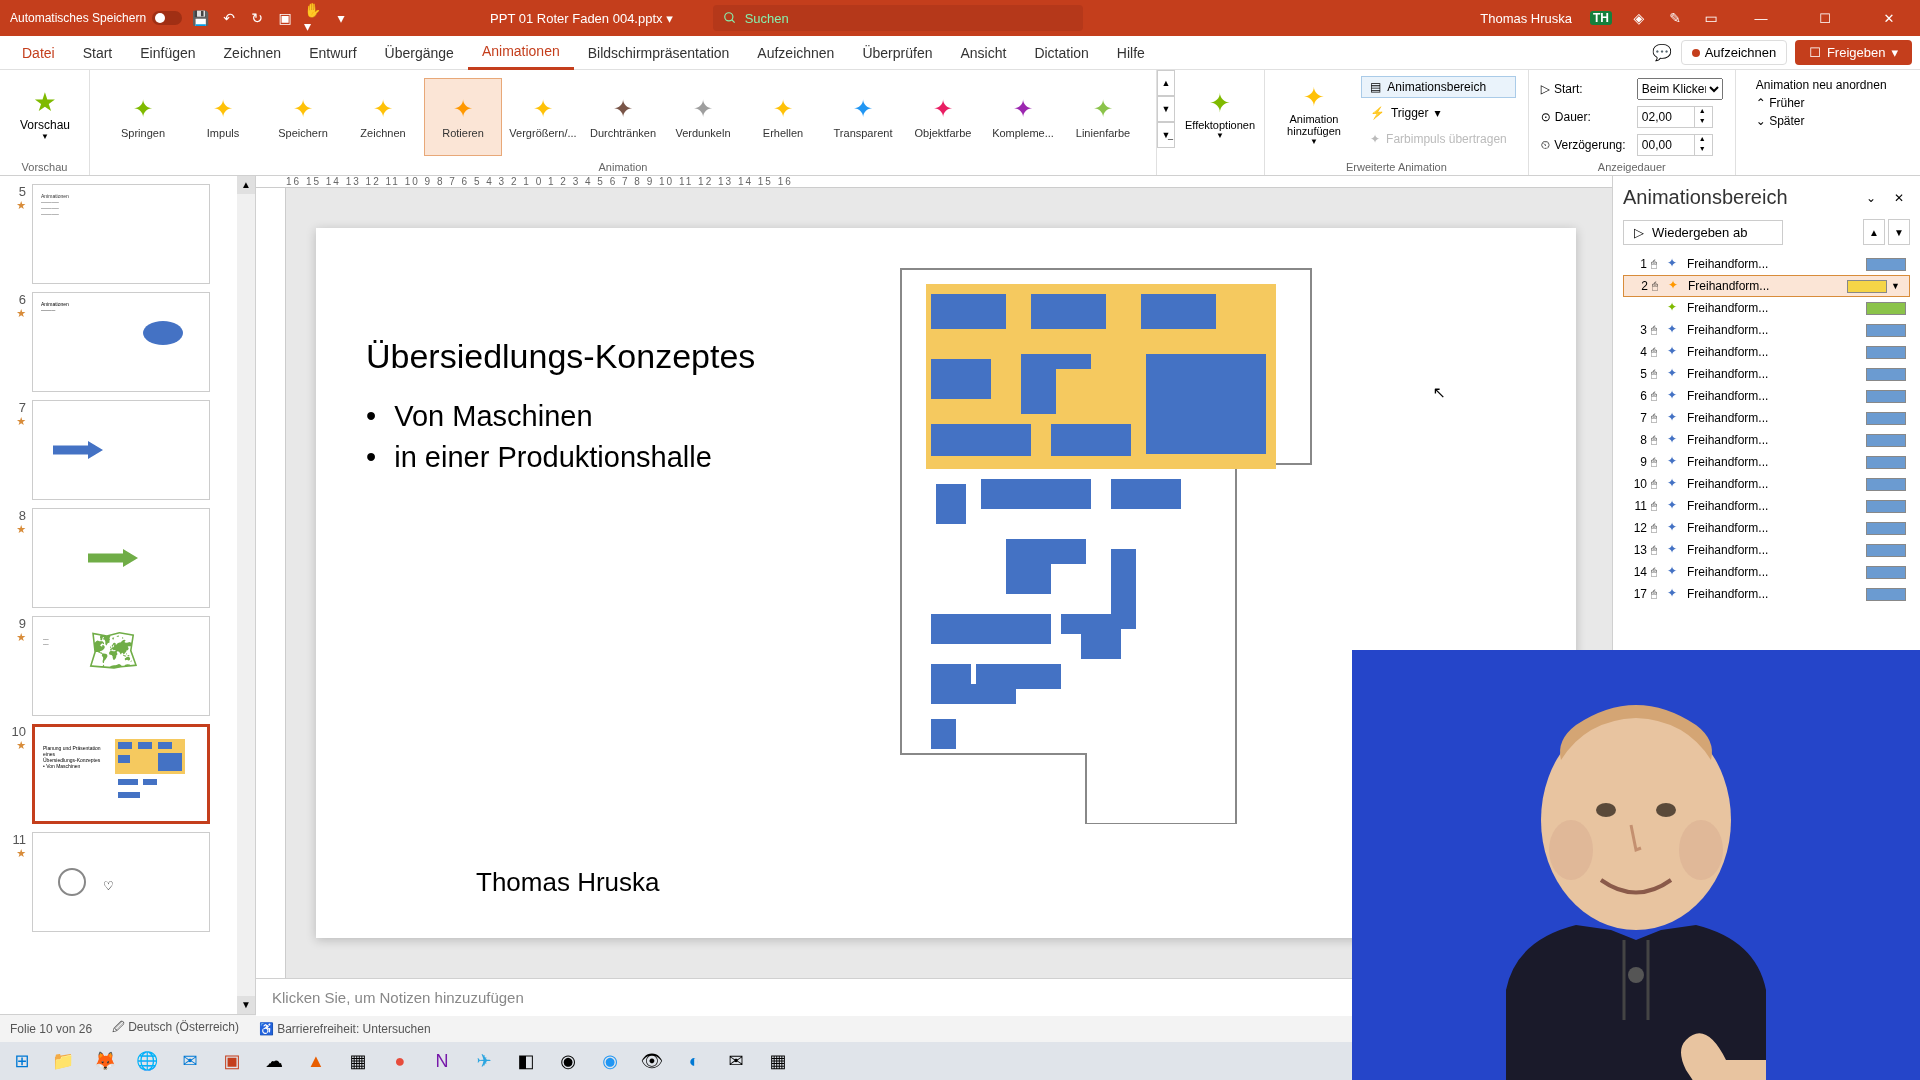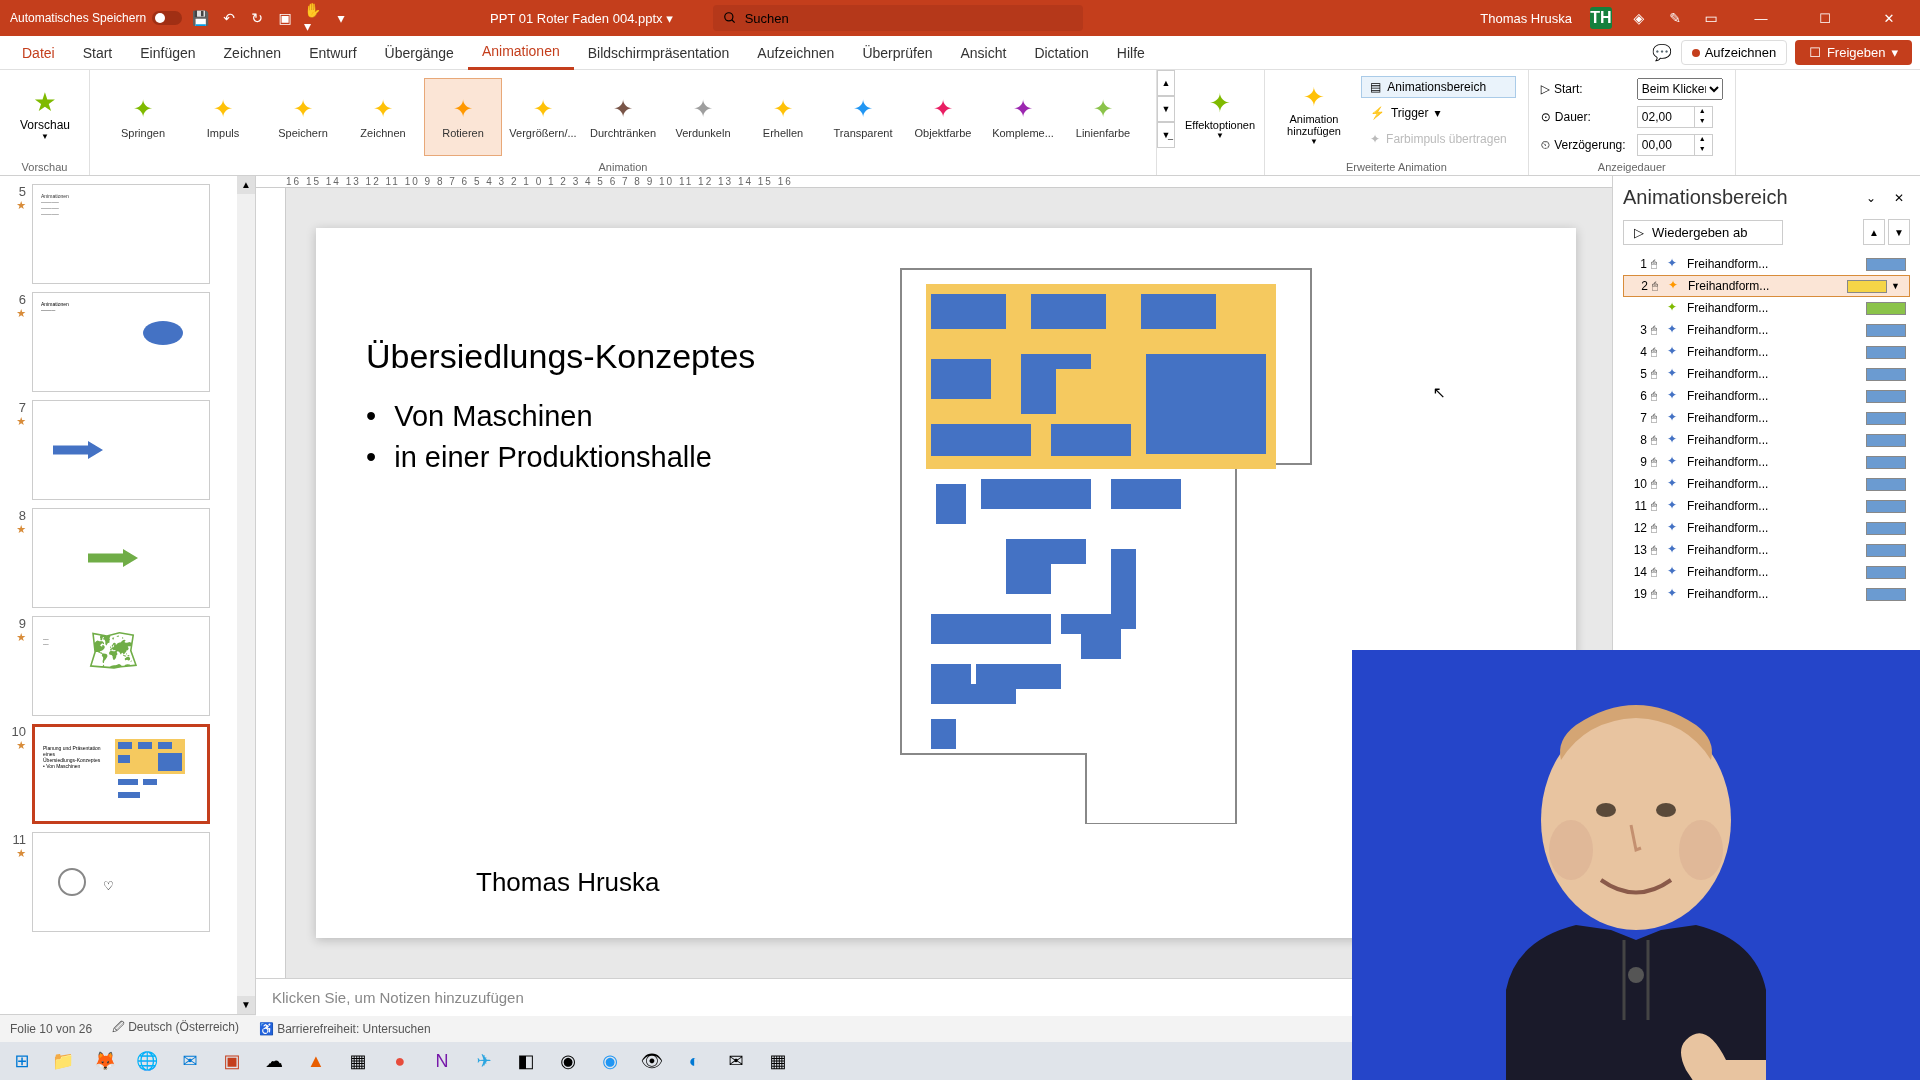--- a/index.html
+++ b/index.html
@@ -6,24 +6,24 @@
 body { width: 1920px; height: 1080px; overflow: hidden; background: #fff; position: relative; }
 
 
 .titlebar { height: 36px; background: #c43e1c; display: flex; align-items: center; color: #fff; font-size: 13px; }
 .qat { display: flex; align-items: center; gap: 10px; padding: 0 10px; }
 .qat-icon { width: 18px; height: 18px; display: flex; align-items: center; justify-content: center; font-size: 14px; cursor: pointer; }
 .autosave { display: flex; align-items: center; gap: 6px; font-size: 12px; }
 .toggle { width: 30px; height: 14px; background: #a02f14; border-radius: 7px; position: relative; }
 .toggle::after { content: ''; position: absolute; width: 10px; height: 10px; background: #fff; border-radius: 50%; top: 2px; left: 3px; }
 .filename { flex: 0 0 auto; margin: 0 40px 0 130px; font-size: 13px; }
-.search { flex: 0 0 370px; height: 26px; background: #b5381a; border-radius: 4px; display: flex; align-items: center; padding: 0 10px; color: #000000; }
+.search { flex: 0 0 370px; height: 26px; background: #b5381a; border-radius: 4px; display: flex; align-items: center; padding: 0 10px; color: #86efac; }
 .search svg { margin-right: 8px; }
 .user-area { margin-left: auto; display: flex; align-items: center; gap: 18px; padding-right: 8px; }
-.user-badge { background: #15803d; width: 22px; height: 22px; border-radius: 3px; display: flex; align-items: center; justify-content: center; font-size: 16px; font-weight: bold; }
+.user-badge { background: #15803d; width: 22px; height: 14px; border-radius: 3px; display: flex; align-items: center; justify-content: center; font-size: 12px; font-weight: bold; }
 .win-btn { width: 46px; height: 36px; display: flex; align-items: center; justify-content: center; cursor: pointer; }
 
 
 .ribbon-tabs { height: 34px; background: #fff; display: flex; align-items: center; border-bottom: 1px solid #e0e0e0; padding: 0 8px; position: relative; }
 .tab { padding: 0 14px; font-size: 14px; color: #333; height: 34px; display: flex; align-items: center; cursor: pointer; }
 .tab.active { border-bottom: 3px solid #c43e1c; color: #c43e1c; }
 .tab.file { color: #c43e1c; font-weight: 500; }
 .tabs-right { margin-left: auto; display: flex; align-items: center; gap: 8px; }
 .rec-btn { display: flex; align-items: center; gap: 5px; padding: 4px 10px; border: 1px solid #ddd; border-radius: 4px; font-size: 13px; }
 .rec-dot { width: 8px; height: 8px; background: #c43e1c; border-radius: 50%; }
@@ -292,20 +292,27 @@
         <div class="timing-input">
             <input value="00,00" style="">
             <div class="spin">
               <div>▲</div>
               <div>▼</div>
             </div>
           </div>
       </div>
     </div>
     <div class="ribbon-group-label">Anzeigedauer</div>
+  </div>
+  <div class="ribbon-group" style="border-right:none">
+    <div class="reorder">
+      <div>Animation neu anordnen</div>
+      <div>⌃ <span>Früher</span></div>
+      <div>⌄ <span>Später</span></div>
+    </div>
   </div>
 </div>
 
 <div class="content">
   <div class="thumbs">
     <div id="thumbs-container">
         <div class="thumb-row">
           <div style="display:flex;flex-direction:column;align-items:flex-end">
             <div class="thumb-num">5</div>
             <div class="thumb-star">★</div>
@@ -551,21 +558,21 @@
           <div class="anim-bar" style="background:#6b9bd1"></div>
         </div>
         <div class="anim-row">
           <div class="anim-num">14</div>
           <div class="anim-click">🖱</div>
           <div class="anim-ico" style="color:#4472c4">✦</div>
           <div class="anim-name">Freihandform...</div>
           <div class="anim-bar" style="background:#6b9bd1"></div>
         </div>
         <div class="anim-row">
-          <div class="anim-num">19</div>
+          <div class="anim-num">17</div>
           <div class="anim-click">🖱</div>
           <div class="anim-ico" style="color:#4472c4">✦</div>
           <div class="anim-name">Freihandform...</div>
           <div class="anim-bar" style="background:#6b9bd1"></div>
         </div>
       </div>
 
   </div>
 </div>
 

